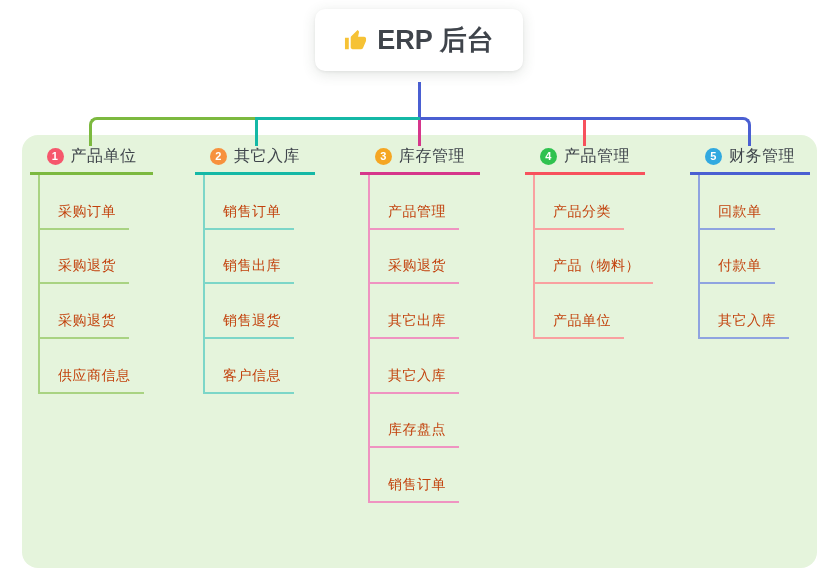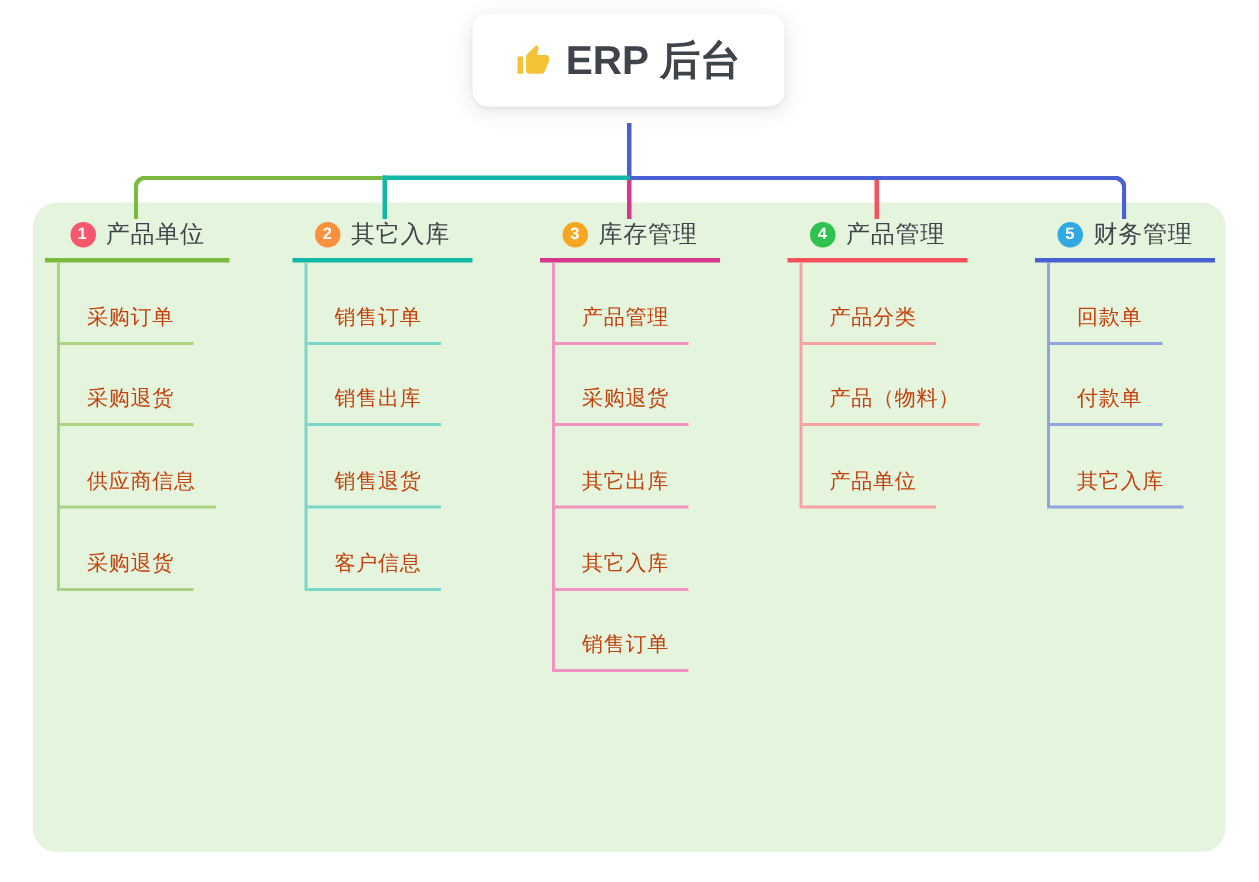--- a/index.html
+++ b/index.html
@@ -83,24 +83,24 @@
     <span>产品单位</span>
   </div>
   <div class="children">
     <div class="slot">
         <div class="node">采购订单</div>
       </div>
     <div class="slot">
         <div class="node">采购退货</div>
       </div>
     <div class="slot">
-        <div class="node">供应商信息</div>
+        <div class="node">采购退货</div>
       </div>
     <div class="slot">
-        <div class="node">采购退货</div>
+        <div class="node">供应商信息</div>
       </div>
   </div>
 </div>
 
 <div class="branch b1" style="--c: #14b8a6; --lc: #7cd6c8;">
   <div class="title">
     <span class="badge" style="background: rgb(247, 145, 62);">2</span>
     <span>其它入库</span>
   </div>
   <div class="children">
@@ -131,20 +131,23 @@
     <div class="slot">
         <div class="node">采购退货</div>
       </div>
     <div class="slot">
         <div class="node">其它出库</div>
       </div>
     <div class="slot">
         <div class="node">其它入库</div>
       </div>
     <div class="slot">
+        <div class="node">库存盘点</div>
+      </div>
+    <div class="slot">
         <div class="node">销售订单</div>
       </div>
   </div>
 </div>
 
 <div class="branch b3" style="--c: #f7515d; --lc: #f9a0a0;">
   <div class="title">
     <span class="badge" style="background: rgb(47, 194, 79);">4</span>
     <span>产品管理</span>
   </div>

